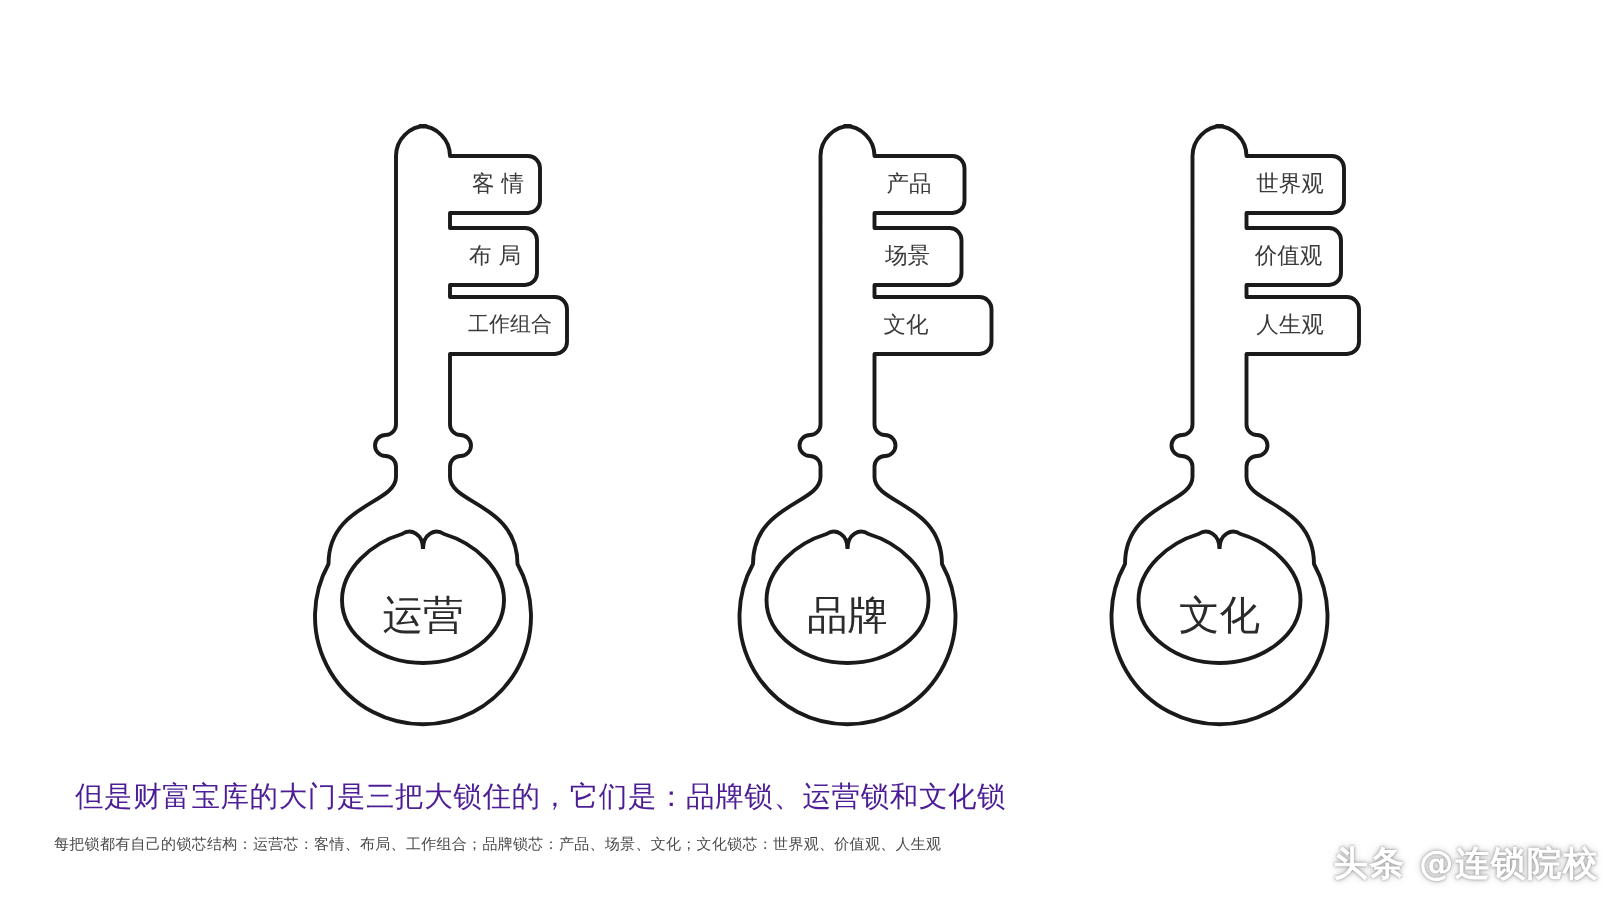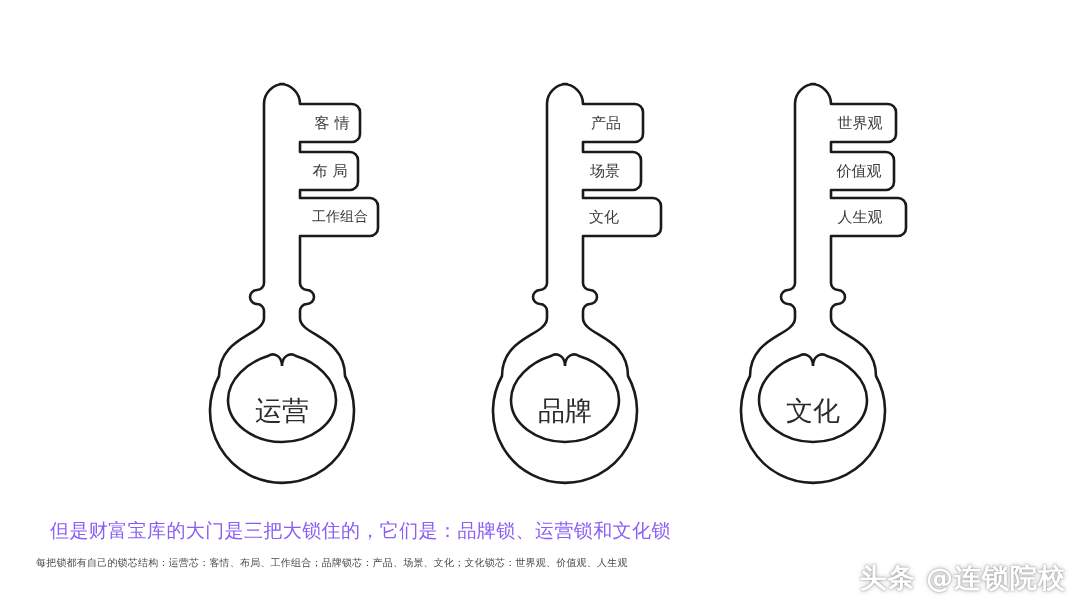--- a/index.html
+++ b/index.html
@@ -22,31 +22,31 @@
     font-size:27px;fill:#2b2b2b;
     dominant-baseline:middle;text-anchor:middle;
   }
   .key-outline{fill:#ffffff;stroke:#1a1a1a;stroke-width:2.6;
     stroke-linejoin:round;stroke-linecap:round;}
   .bow-inner{fill:#ffffff;stroke:#1a1a1a;stroke-width:2.6;}
   .caption-area{position:absolute;left:0;top:500px;width:1080px;height:108px;}
   .caption-main{
     position:absolute;left:50px;top:18px;
     font-family:Liberation Sans, sans-serif;
-    font-size:19px;color:#8b5cf6;letter-spacing:0.4px;white-space:nowrap;
+    font-size:19px;color:#4c1d95;letter-spacing:0.4px;white-space:nowrap;
   }
   .caption-sub{
     position:absolute;left:36px;top:56px;
     font-family:"DejaVu Sans","Liberation Sans",sans-serif;
     font-size:10px;color:#4a4a4a;letter-spacing:0.2px;white-space:nowrap;
   }
   .watermark{
     position:absolute;right:14px;top:60px;
     font-family:"DejaVu Sans","Liberation Sans",sans-serif;
-    font-size:27px;font-weight:bold;color:#ffffff;
+    font-size:23px;font-weight:bold;color:#ffffff;
     text-shadow:0 0 2px rgba(120,120,120,.85),0 0 5px rgba(150,150,150,.6);
     white-space:nowrap;letter-spacing:1px;
   }
 </style>
 </head>
 <body>
 
 <div id="stage">
 
   <svg class="keys-svg" viewBox="0 0 1080 500">

